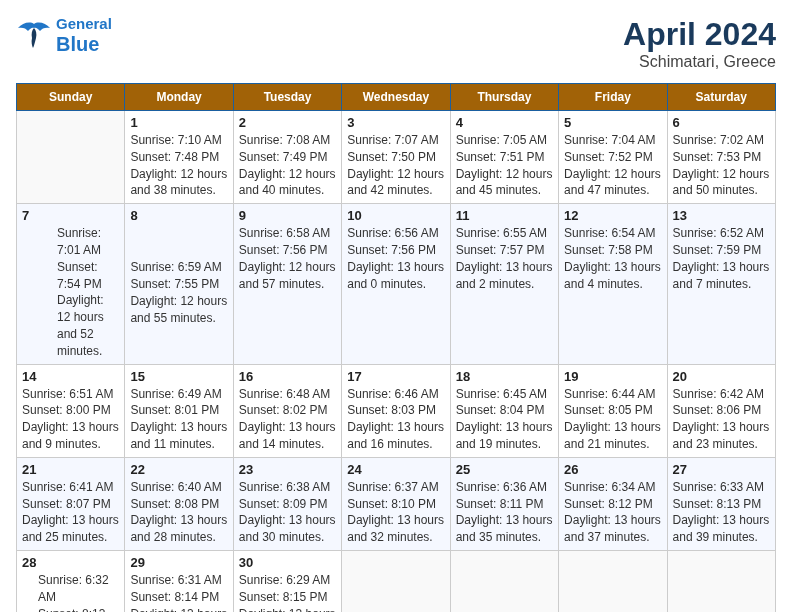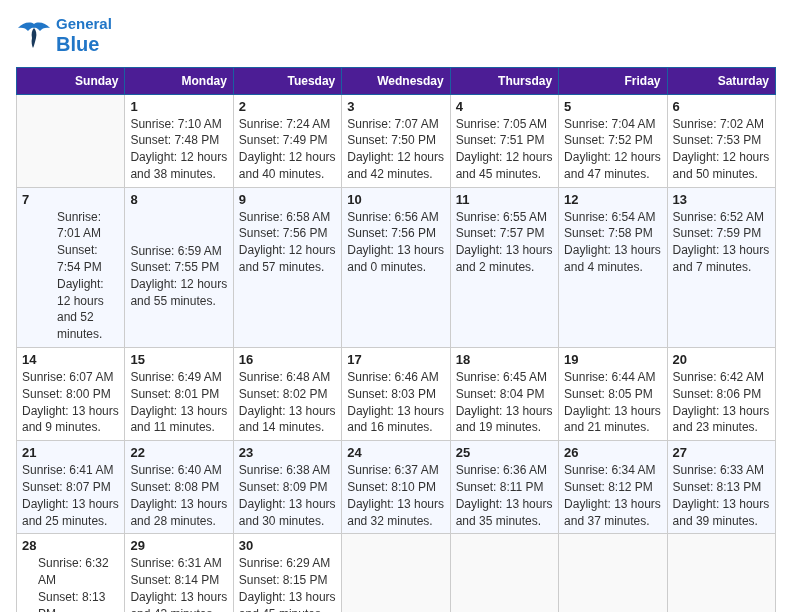--- a/index.html
+++ b/index.html
@@ -46,23 +46,23 @@
     .calendar-subtitle {
       font-size: 16px;
       color: #444;
     }
     table {
       width: 100%;
       border-collapse: collapse;
       font-size: 11px;
     }
     thead tr th {
-      background-color: #4c1d95;
+      background-color: #a16207;
       color: #fff;
-      text-align: right;
+      text-align: center;
       padding: 6px 6px;
       font-size: 12px;
       font-weight: bold;
       border: 1px solid #1a5fa0;
     }
     tbody tr td {
       border: 1px solid #ccc;
       vertical-align: top;
       padding: 4px 5px;
       width: 108px;
@@ -95,20 +95,24 @@
   <div class="logo">
     <svg class="logo-bird" viewBox="0 0 36 30" xmlns="http://www.w3.org/2000/svg">
       <path d="M18 4 C22 1, 30 3, 34 8 C30 7, 26 8, 24 11 C22 9, 20 7, 18 8 C16 7, 14 9, 12 11 C10 8, 6 7, 2 8 C6 3, 14 1, 18 4Z" fill="#2176c7"></path>
       <path d="M18 8 C20 10, 21 14, 20 18 C19 22, 18 26, 17 28 C16 26, 15 22, 16 18 C15 14, 16 10, 18 8Z" fill="#1a3a5c"></path>
     </svg>
     <div>
       <div class="logo-text" style="font-size:15px;"><span>General</span></div>
       <div class="logo-text" style="font-size:20px; color:#2176c7;">Blue</div>
     </div>
   </div>
+  <div class="title-block">
+    <div class="calendar-title">April 2024</div>
+    <div class="calendar-subtitle">Schimatari, Greece</div>
+  </div>
 </div>
 
 <table>
   <thead>
     <tr>
     <th>Sunday</th>
         <th>Monday</th>
         <th>Tuesday</th>
         <th>Wednesday</th>
         <th>Thursday</th>
@@ -121,21 +125,21 @@
         <td class="empty-cell"></td>
         <td>
           <span class="day-num">1</span>
           <div class="day-info" style="white-space: pre-line;">Sunrise: 7:10 AM
 Sunset: 7:48 PM
 Daylight: 12 hours
 and 38 minutes.</div>
         </td>
         <td>
           <span class="day-num">2</span>
-          <div class="day-info" style="white-space: pre-line;">Sunrise: 7:24 AM
+          <div class="day-info" style="white-space: pre-line;">Sunrise: 7:08 AM
 Sunset: 7:49 PM
 Daylight: 12 hours
 and 40 minutes.</div>
         </td>
         <td>
           <span class="day-num">3</span>
           <div class="day-info" style="white-space: pre-line;">Sunrise: 7:07 AM
 Sunset: 7:50 PM
 Daylight: 12 hours
 and 42 minutes.</div>
@@ -209,21 +213,21 @@
           <span class="day-num">13</span>
           <div class="day-info" style="white-space: pre-line;">Sunrise: 6:52 AM
 Sunset: 7:59 PM
 Daylight: 13 hours
 and 7 minutes.</div>
         </td>
       </tr>
       <tr>
         <td>
           <span class="day-num">14</span>
-          <div class="day-info" style="white-space: pre-line;">Sunrise: 6:07 AM
+          <div class="day-info" style="white-space: pre-line;">Sunrise: 6:51 AM
 Sunset: 8:00 PM
 Daylight: 13 hours
 and 9 minutes.</div>
         </td>
         <td>
           <span class="day-num">15</span>
           <div class="day-info" style="white-space: pre-line;">Sunrise: 6:49 AM
 Sunset: 8:01 PM
 Daylight: 13 hours
 and 11 minutes.</div>

